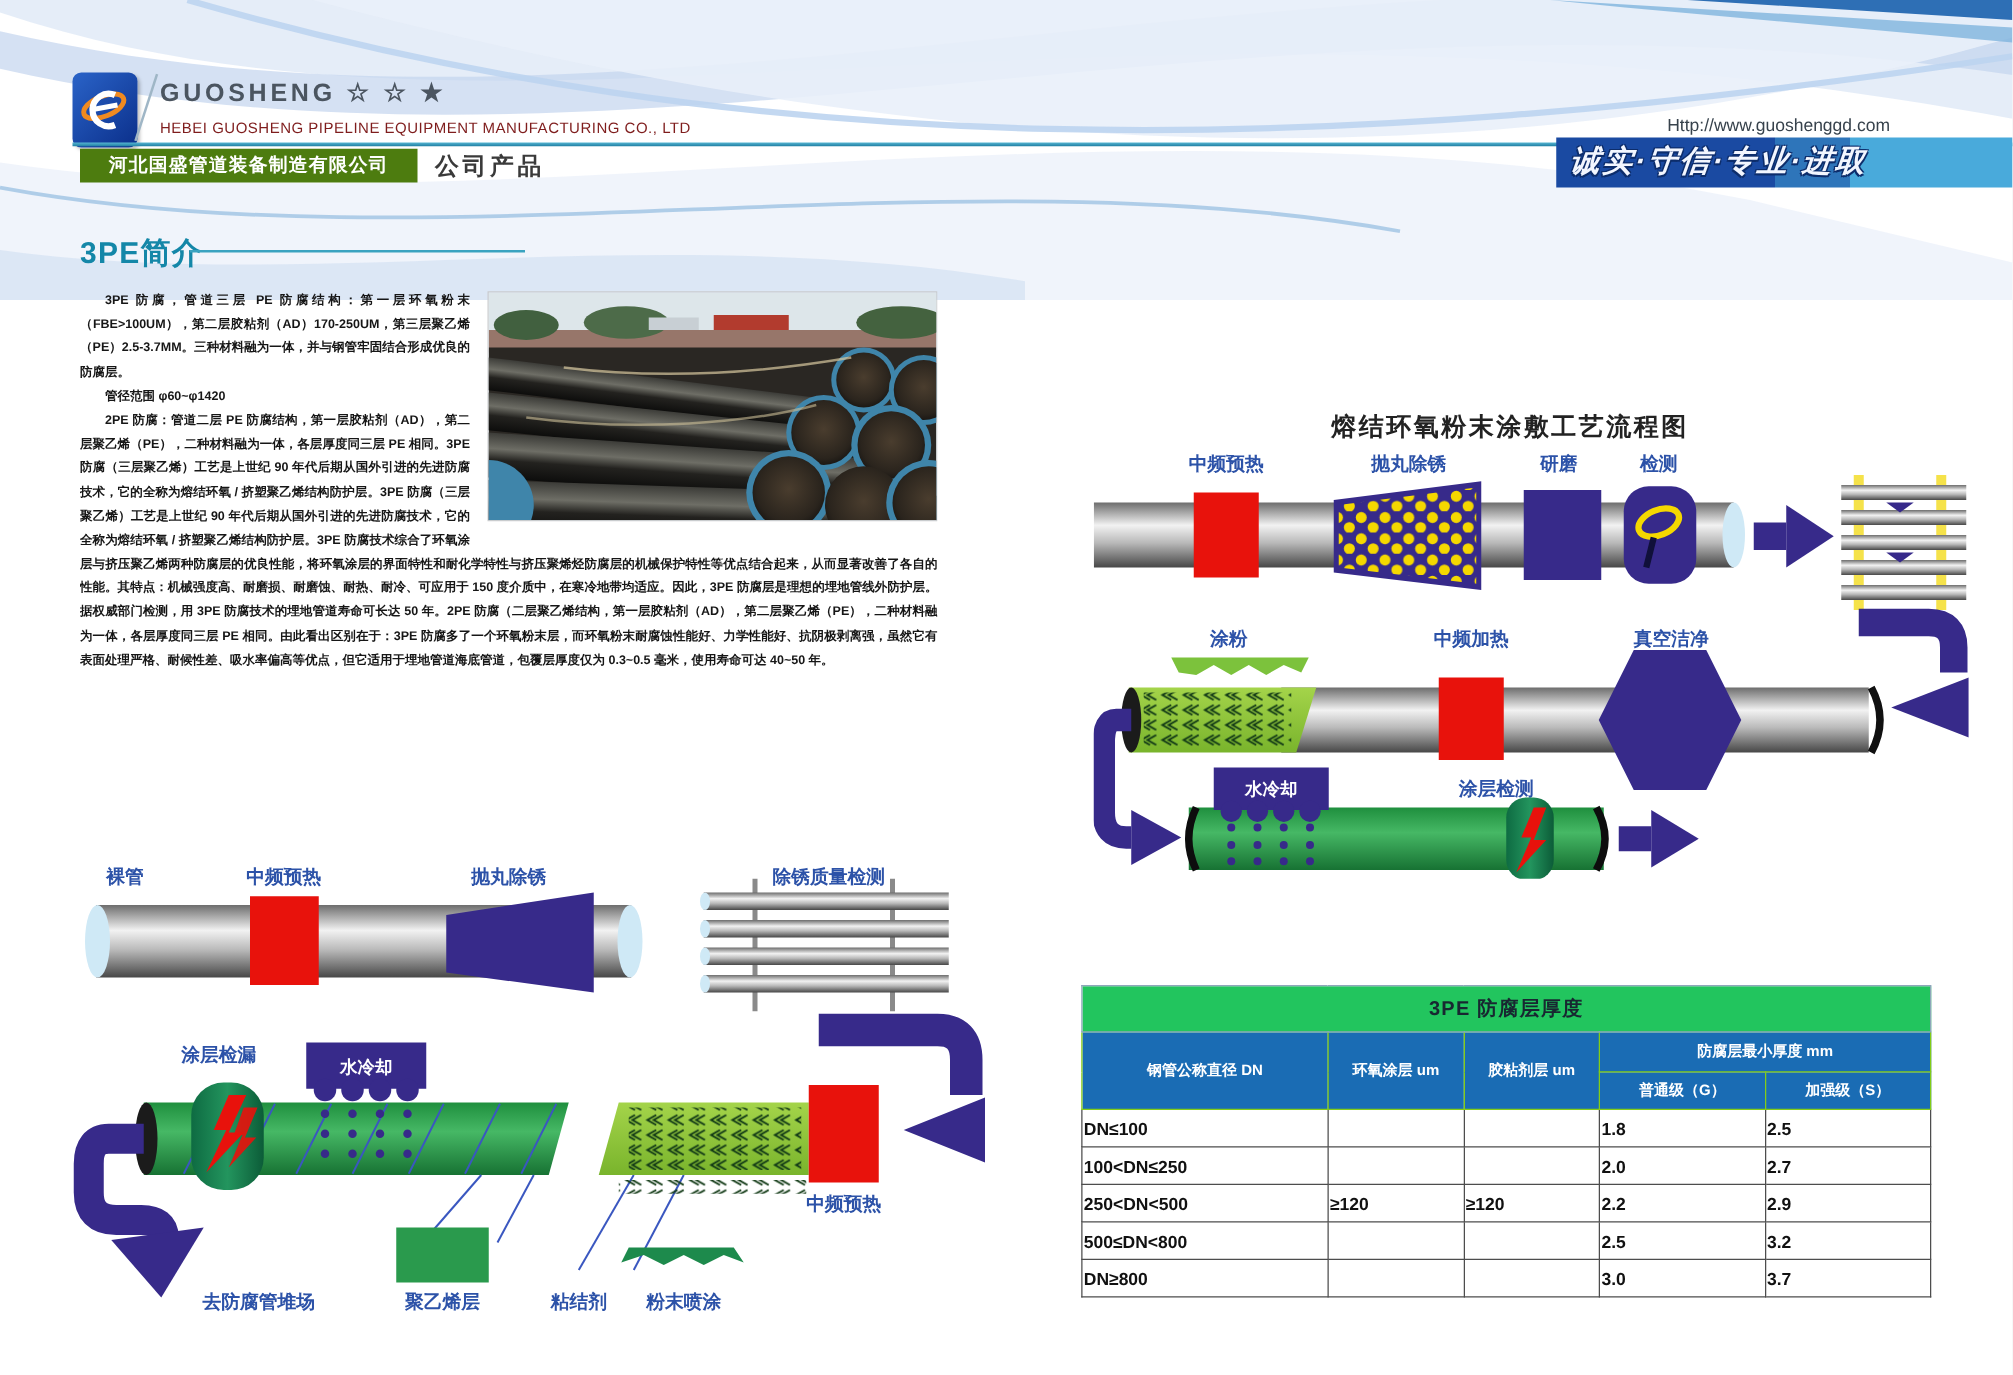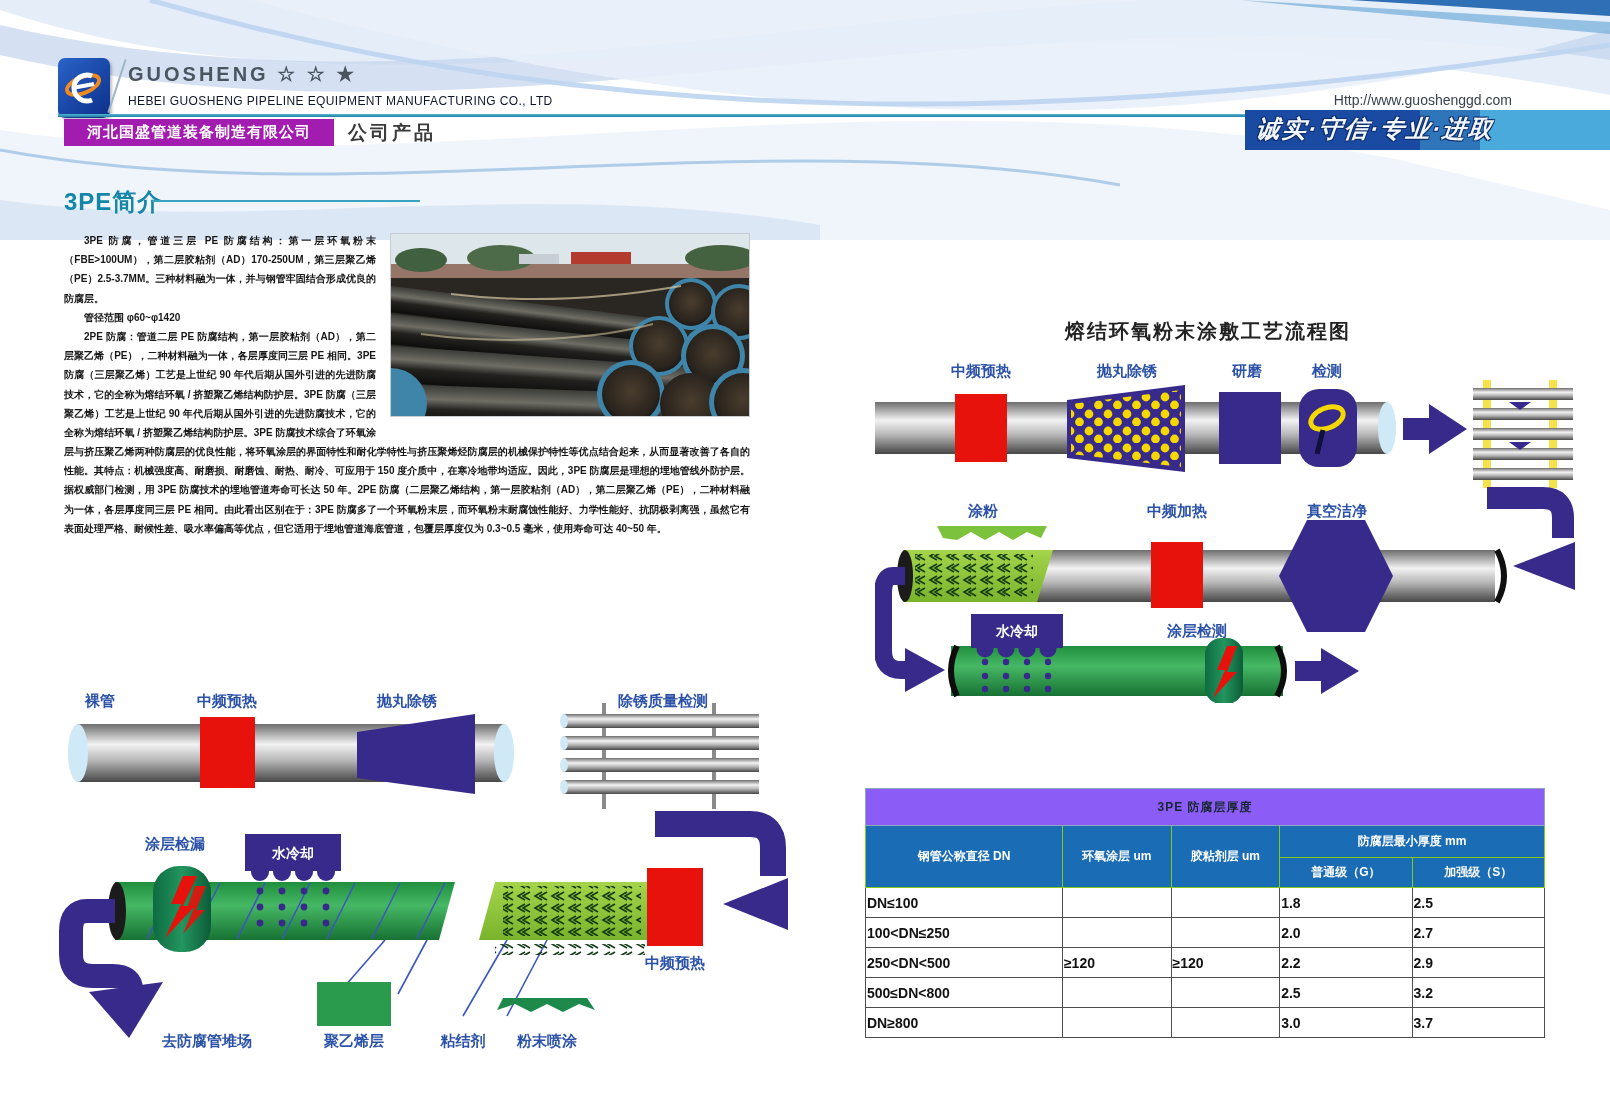--- a/index.html
+++ b/index.html
@@ -6,52 +6,52 @@
   .page{position:relative;width:1610px;height:1100px;background:#ffffff;overflow:hidden;
         font-family:"Liberation Sans",sans-serif;color:#1a1a1a;margin:0 auto;padding-left:12px;}
   .abs{position:absolute;}
   
   .waves{position:absolute;top:0;left:0;pointer-events:none;}
   .logo-box{position:absolute;left:58px;top:58px;width:52px;height:60px;border-radius:7px;
         background:linear-gradient(135deg,#2a63c8,#0b2f8a);box-shadow:2px 2px 3px rgba(0,0,0,.25);}
   .brand{position:absolute;left:128px;top:62px;}
   .brand-slash{position:absolute;left:116px;top:58px;width:2px;height:56px;background:#9fb6c6;transform:rotate(18deg);}
   .brand-name{font-size:20px;font-weight:700;letter-spacing:3px;color:#4b5560;}
-  .brand-en{font-size:12px;color:#0f172a;margin-top:8px;letter-spacing:.4px;}
+  .brand-en{font-size:12px;color:#7f1d1d;margin-top:8px;letter-spacing:.4px;}
   .rule{position:absolute;left:58px;top:114px;width:1552px;height:3px;
         background:linear-gradient(#57b6d2,#1f7fa3);}
   .website{position:absolute;right:110px;top:92px;font-size:14px;color:#37424c;}
-  .cn-bar{position:absolute;left:64px;top:119px;width:270px;height:27px;background:#a21caf;
+  .cn-bar{position:absolute;left:64px;top:119px;width:270px;height:27px;background:#4d7c0f;
         color:#fff;font-size:15px;font-weight:700;display:flex;align-items:center;justify-content:center;letter-spacing:1px;}
   .prod-label{position:absolute;left:348px;top:120px;font-size:19px;font-weight:700;color:#3a3a3a;letter-spacing:3px;}
   .slogan-wrap{position:absolute;left:1245px;top:110px;width:365px;height:40px;display:flex;}
   .slogan-wrap .s1{width:175px;background:#1a4aa2;}
   .slogan-wrap .s2{width:60px;background:#2e75ba;}
   .slogan-wrap .s3{flex:1;background:#49aadb;}
   .slogan-text{position:absolute;left:1256px;top:113px;width:300px;font-size:24px;font-weight:700;
         font-style:italic;color:#f2f6ff;letter-spacing:2px;transform:skewX(-6deg);
         text-shadow:1px 1px 0 #0d2d6b,-1px -1px 0 #0d2d6b,1px -1px 0 #0d2d6b,-1px 1px 0 #0d2d6b;}
   
   .sec-title{position:absolute;left:64px;top:186px;font-size:24px;font-weight:700;color:#1487a8;letter-spacing:1px;}
   .sec-title-line{position:absolute;left:152px;top:200px;width:268px;height:2px;background:#3aa3c0;}
   .intro-text{position:absolute;left:64px;top:231px;width:686px;height:408px;overflow:hidden;
         font-size:10px;line-height:1.92;text-align:justify;color:#161616;font-weight:600;}
   .intro-text p{margin:0;text-indent:2em;}
   .photo{float:right;width:358px;height:182px;margin:2px 0 10px 14px;border:1px solid #c9ccce;}
   .flow-title{position:absolute;font-size:20px;font-weight:700;color:#222;text-align:center;letter-spacing:2px;}
   .flow-title.left{left:64px;top:644px;width:692px;}
-  .flow-title.right{left:862px;top:318px;width:692px;}
+  .flow-title.right{left:862px;top:328px;width:692px;}
   
   .fbe-text{position:absolute;left:862px;top:202px;width:692px;font-size:14px;line-height:1.95;
         text-align:justify;color:#161616;font-weight:600;}
   .fbe-text p{margin:0;text-indent:2em;}
   
   .thick-table{position:absolute;left:865px;top:788px;width:680px;border-collapse:collapse;
         font-size:14px;color:#111;}
-  .thick-table .ttl{background:#8b5cf6;color:#182731;font-weight:700;font-size:12px;
+  .thick-table .ttl{background:#22c55e;color:#182731;font-weight:700;font-size:16px;
         height:34px;text-align:center;letter-spacing:1px;border:1px solid #8ea7ba;}
   .thick-table th{background:#1a6cb4;color:#fff;font-weight:700;font-size:12px;border:1px solid #84cc16;}
   .thick-table td{border:1px solid #4d4d4d;text-align:left;height:27px;background:#fff;font-weight:600;}
   .thick-table .h1{height:29px;} .thick-table .h2{height:27px;}
   
   svg text.lbl{font-family:"Liberation Sans",sans-serif;font-size:15px;font-weight:700;fill:#2c52a8;}
   svg text.wlbl{font-family:"Liberation Sans",sans-serif;font-size:14px;font-weight:700;fill:#ffffff;}
 </style>
 </head>
 <body>

